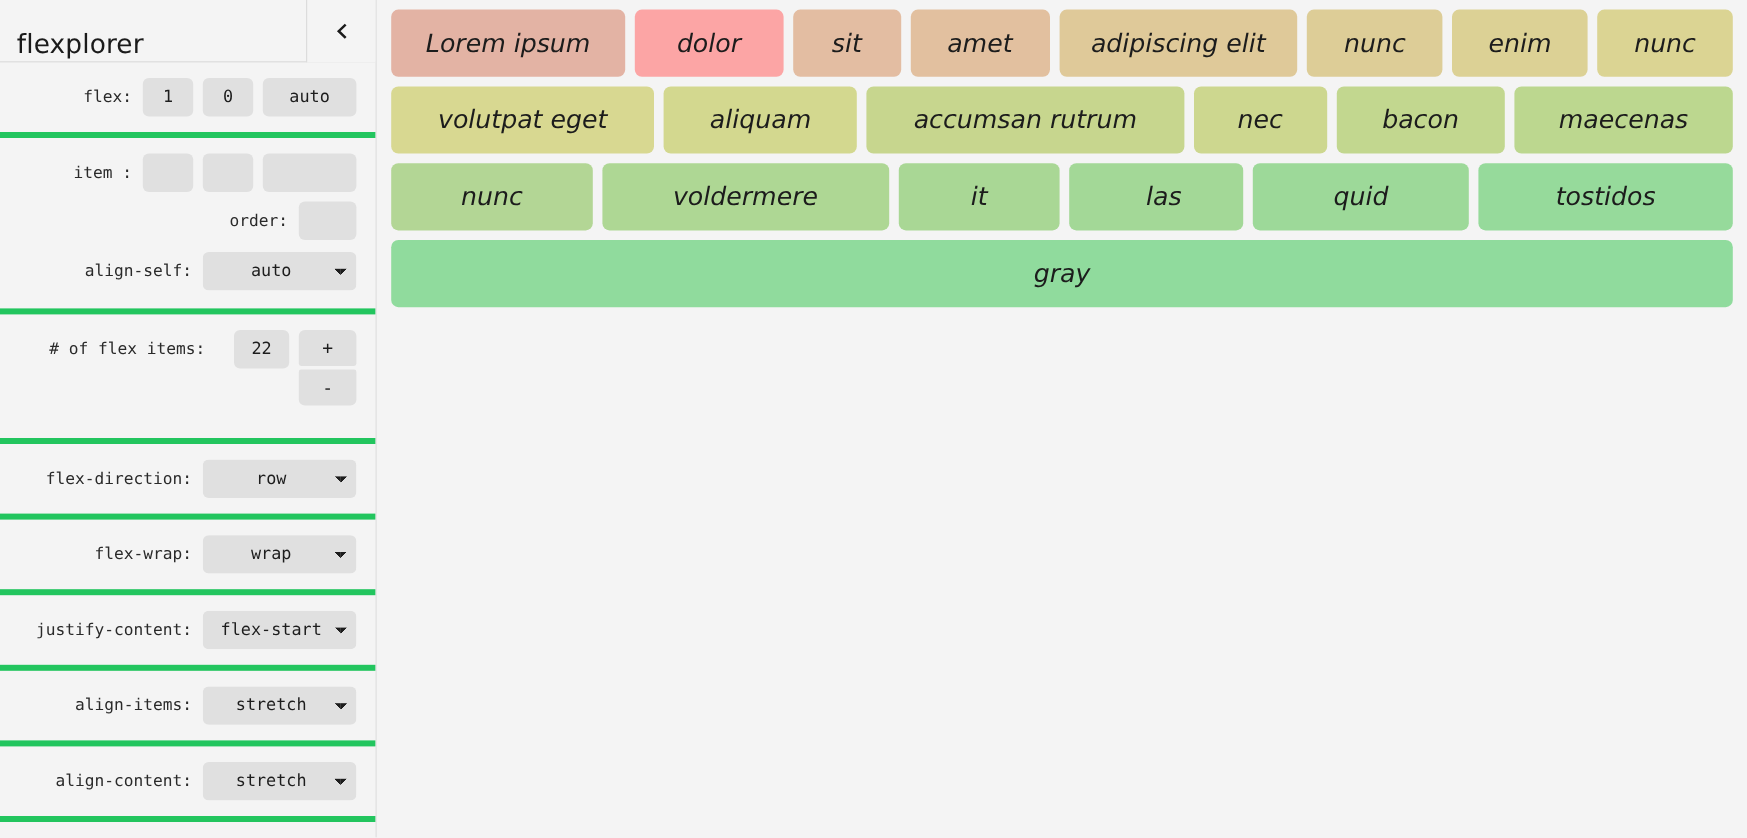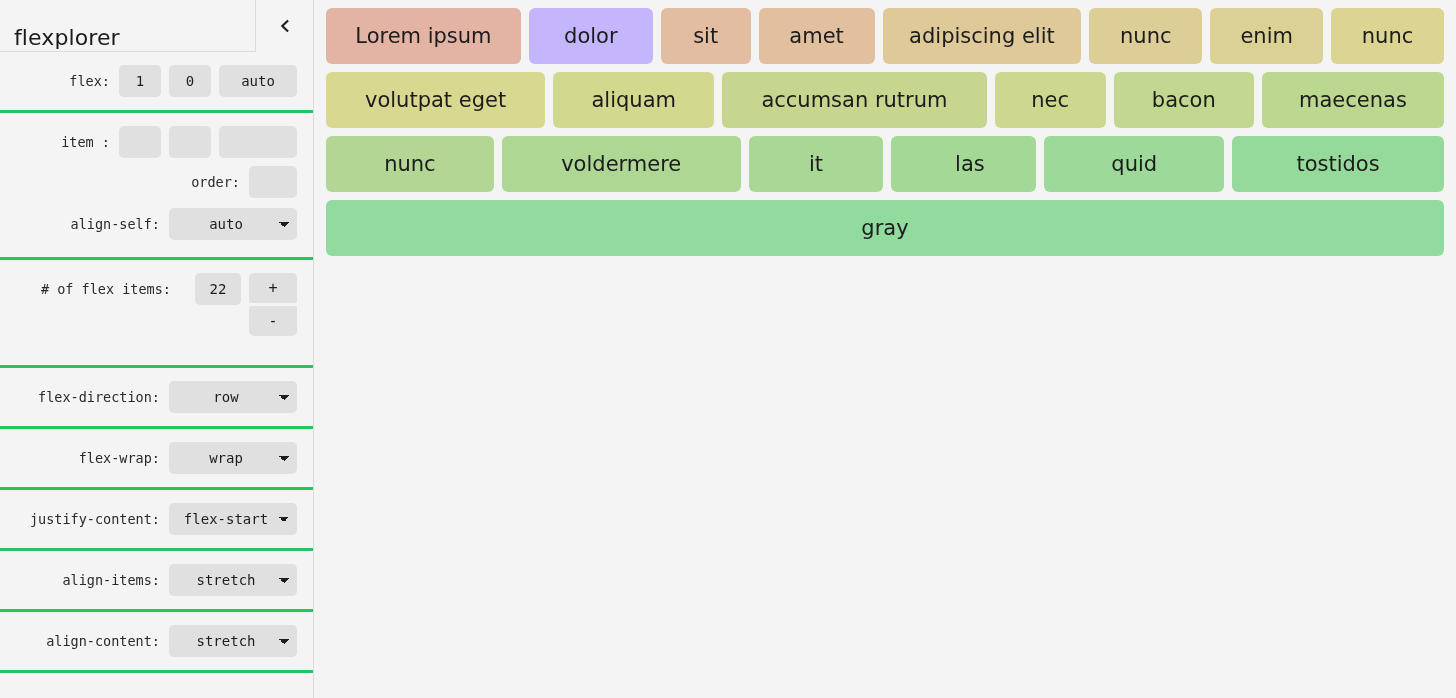--- a/index.html
+++ b/index.html
@@ -56,21 +56,21 @@
     cursor: pointer;
     background: #f4f4f4;
   }
   .sb-collapse svg { display: block; }
 
   .sb-row {
     display: flex;
     align-items: flex-start;
     justify-content: flex-end;
     padding: 13px 16px 13px 10px;
-    border-bottom: 3px solid #22c55e;
+    border-bottom: 5px solid #22c55e;
     min-height: 58px;
   }
   .sb-row.tall { min-height: 108px; gap: 15px; }
   .sb-row.norule { border-bottom: none; justify-content: flex-end; }
 
   .sb-label {
     font-family: "DejaVu Sans Mono", monospace;
     font-size: 13.5px;
     color: #2a2a2a;
     line-height: 32px;
@@ -161,20 +161,21 @@
     align-items: center;
     justify-content: center;
     font-family: "DejaVu Sans", sans-serif;
     font-size: 21px;
     color: #1c1c1c;
     padding: 0 16px;
     white-space: nowrap;
     height: 56px;
     min-height: 56px;
     cursor: pointer;
+    font-style: italic;
   }
 </style>
 </head>
 <body>
 
 <div id="app">
 
   <aside id="sidebar">
 
     <div class="sb-header">
@@ -266,21 +267,21 @@
       </div>
     </div>
 
   </aside>
 
   <main id="main">
     <div id="flex-container">
         <div class="flex-item" style="background: rgb(227, 179, 164); flex-basis: 189px;">
           <span>Lorem ipsum</span>
         </div>
-        <div class="flex-item" style="background: #c4b5fd; flex-basis: 118px;">
+        <div class="flex-item" style="background: #fca5a5; flex-basis: 118px;">
           <span>dolor</span>
         </div>
         <div class="flex-item" style="background: rgb(227, 189, 162); flex-basis: 84px;">
           <span>sit</span>
         </div>
         <div class="flex-item" style="background: rgb(226, 192, 159); flex-basis: 110px;">
           <span>amet</span>
         </div>
         <div class="flex-item" style="background: rgb(223, 201, 153); flex-basis: 193px;">
           <span>adipiscing elit</span>

